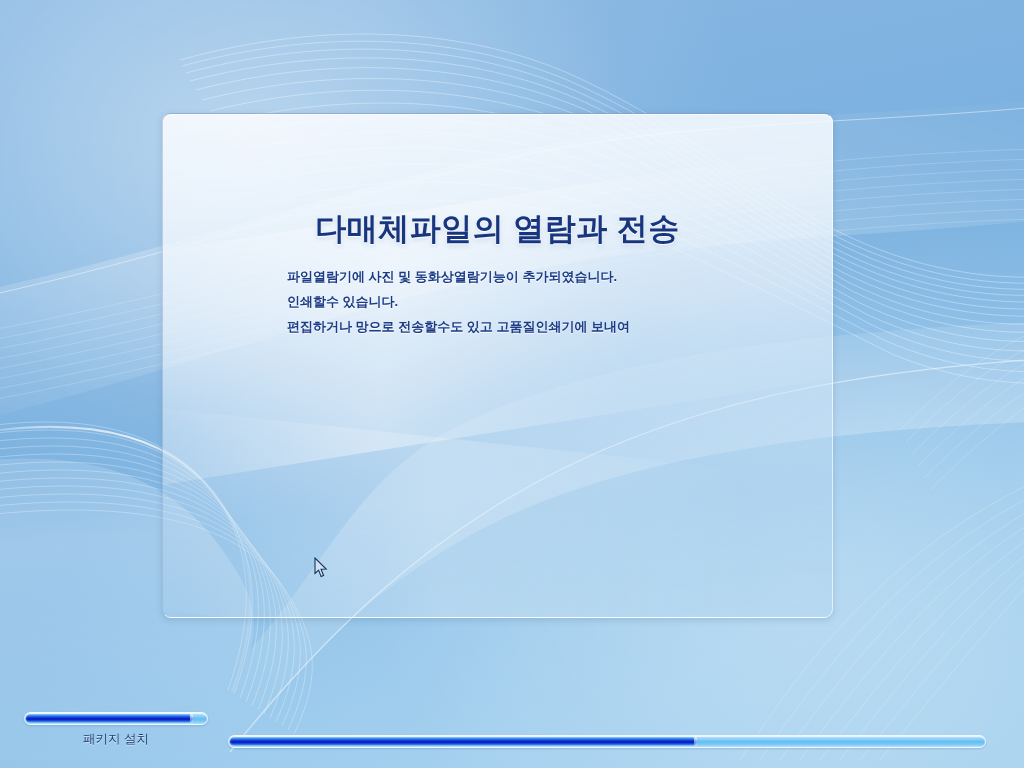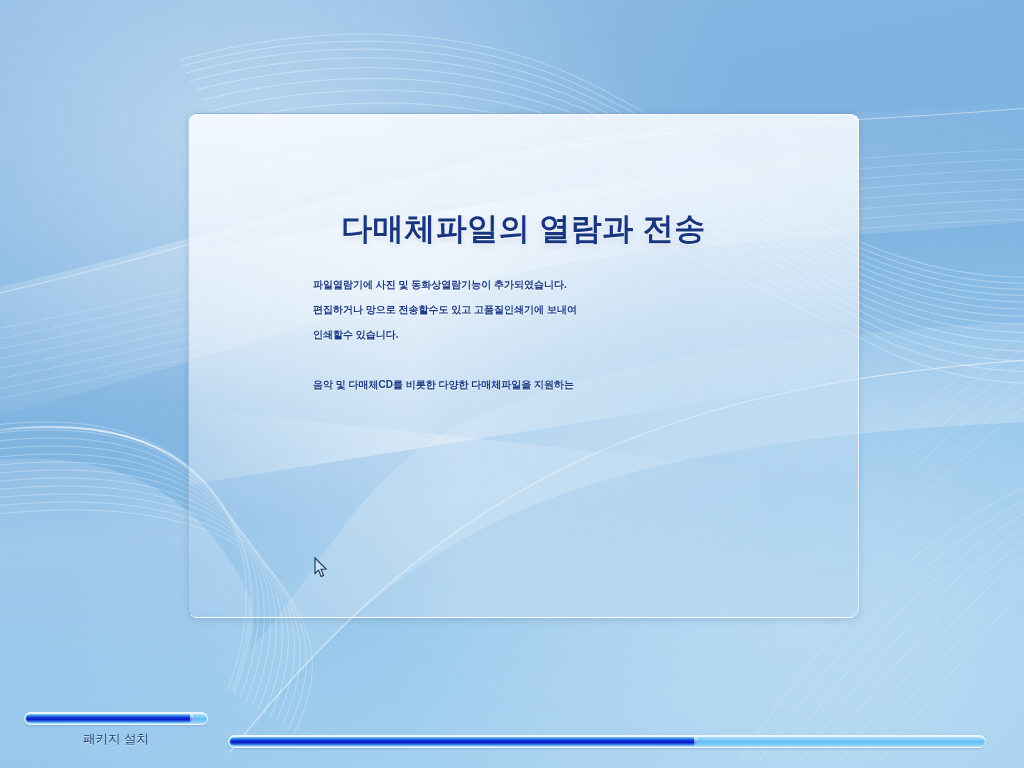--- a/index.html
+++ b/index.html
@@ -55,21 +55,21 @@
   
   .bg-ribbons {
     position: absolute;
     inset: 0;
     pointer-events: none;
   }
 
   
   #panel {
     position: absolute;
-    left: 188px;
+    left: 162px;
     top: 113px;
     width: 671px;
     height: 505px;
     border-radius: 9px;
     box-sizing: border-box;
     border: 1px solid rgba(255,255,255,0.62);
     border-top-color: rgba(120,150,190,0.55);
     border-left-color: rgba(150,175,205,0.50);
     background:
       linear-gradient(177deg,
@@ -130,25 +130,24 @@
     white-space: nowrap;
   }
 
   
   #slide-body {
     position: absolute;
     left: 110px;
     top: 150px;
     width: 480px;
     color: #1b3b86;
-    font-size: 10px;
+    font-size: 13px;
     font-weight: bold;
     line-height: 25px;
     text-shadow: 0 1px 0 rgba(255,255,255,0.8);
-    margin-top: 8px;
   }
   #slide-body p { margin: 0; }
   #slide-body p.para-gap { margin-top: 25px; }
   #slide-body p.indent { text-indent: 14px; }
   #slide-body .ln { display: block; white-space: nowrap; }
 
   
   #cursor {
     position: absolute;
     left: 314px;
@@ -346,25 +345,24 @@
   <div id="panel">
     <div class="panel-streak"></div>
     <div class="panel-streak2"></div>
 
     <div id="panel-content">
       <div id="slide-title">다매체파일의 열람과 전송</div>
 
       <div id="slide-body">
         <p class="indent">
           <span class="ln">파일열람기에 사진 및 동화상열람기능이 추가되였습니다.</span>
+          <span class="ln">인쇄할수 있습니다.</span>
           <span class="ln">편집하거나 망으로 전송할수도 있고 고품질인쇄기에 보내여</span>
-          <span class="ln">인쇄할수 있습니다.</span>
         </p>
         <p class="indent para-gap">
-          <span class="ln">음악 및 다매체CD를 비롯한 다양한 다매체파일을 지원하는</span>
         </p>
       </div>
     </div>
   </div>
 
   <svg id="cursor" viewBox="0 0 14 21" aria-hidden="true" style="left: 314px; top: 557px;">
     <path d="M1,1 L1,16.5 L4.6,13.1 L7.1,19.6 L9.6,18.5 L7.1,12.2 L12.2,12.0 Z" fill="#cfe3f4" stroke="#16315e" stroke-width="1.1" stroke-linejoin="miter"></path>
   </svg>
 
   <div id="progress-area">

